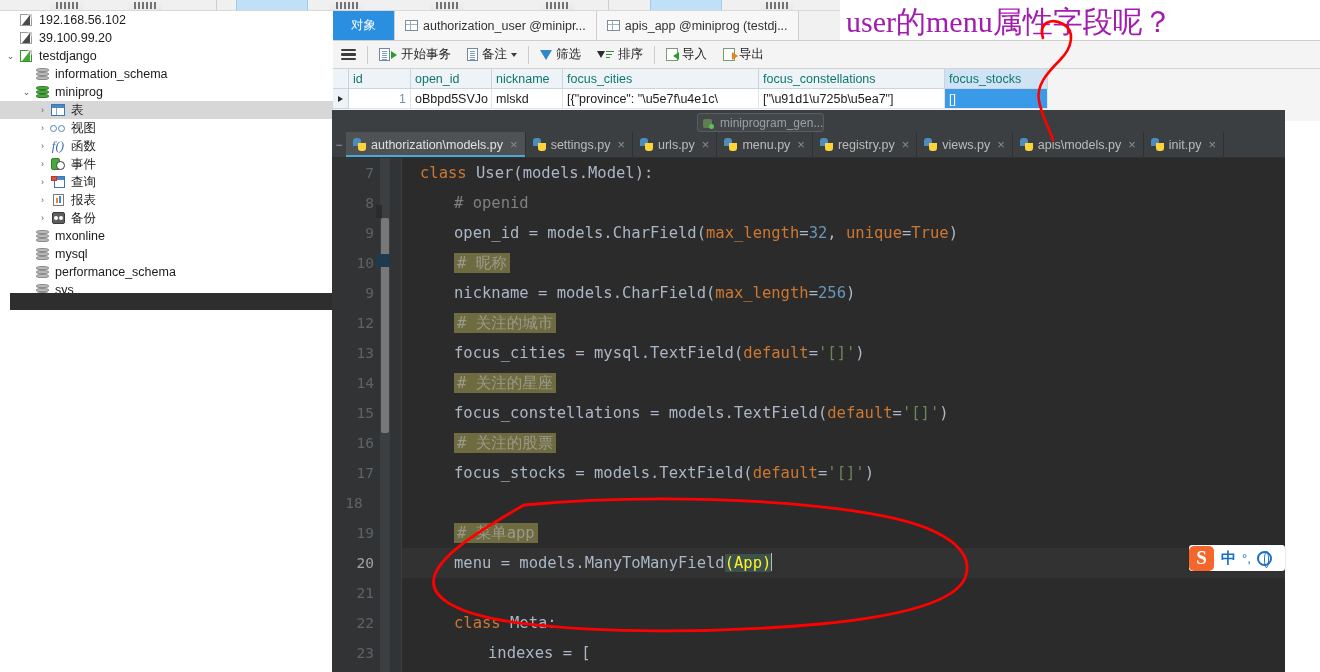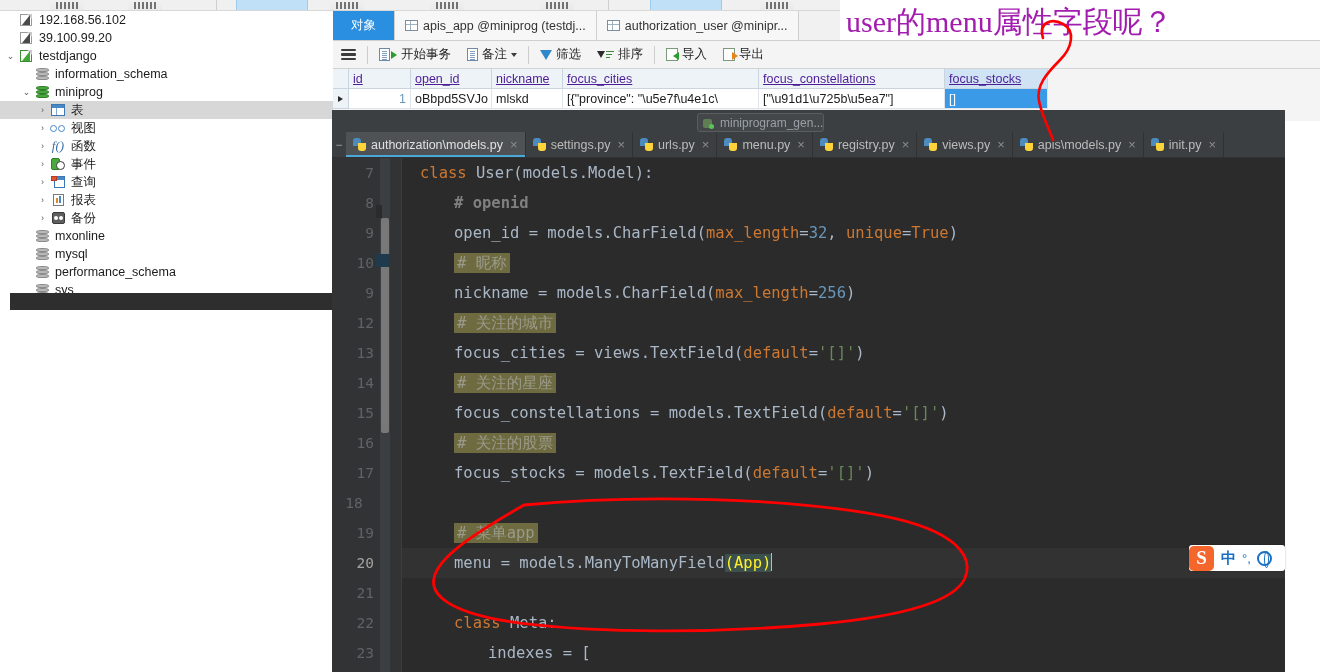--- a/index.html
+++ b/index.html
@@ -149,23 +149,23 @@
   .ic-imp::after { content:"";position:absolute;right:-2px;top:3px;width:0;height:0;
       border-top:4px solid transparent;border-bottom:4px solid transparent;border-right:6px solid #2a9d2a; }
   .ic-exp::after { content:"";position:absolute;right:-4px;top:3px;width:0;height:0;
       border-top:4px solid transparent;border-bottom:4px solid transparent;border-left:6px solid #e8821a; }
   .caret-dn { width:0;height:0;border-left:3.5px solid transparent;border-right:3.5px solid transparent;border-top:4px solid #3c3c3c; }
 
   
   .grid { position:absolute; left:0; top:58px; width:987px; }
   .grid-head, .grid-row { display:flex; height:20px; align-items:stretch; }
   .gh-cell {
-    font-size:12.5px; color:#4c1d95; background:#eef3f8;
+    font-size:12.5px; color:#0f766e; background:#eef3f8;
     border-right:1px solid #c9d4de; border-bottom:1px solid #c9d4de;
-    display:flex; align-items:center; padding:0 4px; overflow:hidden; white-space:nowrap;text-decoration:underline;
+    display:flex; align-items:center; padding:0 4px; overflow:hidden; white-space:nowrap;
   }
   .gh-cell.sel { background:#cfe3f5; }
   .gr-cell {
     font-size:12.5px; color:#1c1c1c; background:#fff;
     border-right:1px solid #dfe5ea; border-bottom:1px solid #dfe5ea;
     display:flex; align-items:center; padding:0 4px; overflow:hidden; white-space:nowrap;
   }
   .gr-cell.num { justify-content:flex-end; }
   .gr-cell.selected { background:#3b9ae8; color:#fff; }
   .rowmark {
@@ -526,25 +526,25 @@
   <div class="sliver"></div>
   <div class="sliver2"></div>
 
   <div class="db-pane">
     <div class="db-tabbar" id="db-tabs">
         <div class="db-tab objects">
           <span>对象</span>
         </div>
         <div class="db-tab">
           <span class="grid-ico"></span>
-          <span>apis_app @miniprog (testdj...</span>
+          <span>authorization_user @minipr...</span>
         </div>
         <div class="db-tab">
           <span class="grid-ico"></span>
-          <span>authorization_user @minipr...</span>
+          <span>apis_app @miniprog (testdj...</span>
         </div>
       </div>
     <div class="db-actions" id="db-actions">
         <div class="act">
           <span class="hamburger">
             <i></i>
             <i></i>
             <i></i>
           </span>
         </div>
@@ -717,26 +717,26 @@
           <div class="scroll-thumb"></div>
           <div class="scroll-mark-a"></div>
           <div class="scroll-mark-b"></div>
         </div>
       <div style="position: absolute; left: 56px; top: 9px; width: 11px; height: 11px; border: 1px solid rgb(107, 107, 107); color: rgb(154, 154, 154); font-size: 9px; line-height: 9px; text-align: center; background: rgb(49, 51, 53);">−</div>
           <div style="position: absolute; left: 56px; top: 459px; width: 11px; height: 11px; border: 1px solid rgb(107, 107, 107); color: rgb(154, 154, 154); font-size: 9px; line-height: 9px; text-align: center; background: rgb(49, 51, 53);">−</div>
           <div style="position: absolute; left: 56px; top: 489px; width: 11px; height: 11px; border: 1px solid rgb(107, 107, 107); color: rgb(154, 154, 154); font-size: 9px; line-height: 9px; text-align: center; background: rgb(49, 51, 53);">−</div>
         </div>
       <div class="code-area" id="code">
           <div class="cl" style="top: 0px; padding-left: 18px;"><span class="kw">class </span><span class="cls">User</span><span class="">(models.Model):</span></div>
-          <div class="cl" style="top: 30px; padding-left: 52px; font-weight: bold;"><span class="cmt"># openid</span></div>
+          <div class="cl" style="top: 30px; padding-left: 52px;"><span class="cmt"># openid</span></div>
           <div class="cl" style="top: 60px; padding-left: 52px;"><span class="">open_id = models.CharField(</span><span class="param">max_length</span><span class="">=</span><span class="num">32</span><span class="">, </span><span class="param">unique</span><span class="">=</span><span class="bool">True</span><span class="">)</span></div>
           <div class="cl" style="top: 90px; padding-left: 52px;"><span class="cmt-hl"># 昵称</span></div>
           <div class="cl" style="top: 120px; padding-left: 52px;"><span class="">nickname = models.CharField(</span><span class="param">max_length</span><span class="">=</span><span class="num">256</span><span class="">)</span></div>
           <div class="cl" style="top: 150px; padding-left: 52px;"><span class="cmt-hl"># 关注的城市</span></div>
-          <div class="cl" style="top: 180px; padding-left: 52px;"><span class="">focus_cities = views.TextField(</span><span class="param">default</span><span class="">=</span><span class="str">'[]'</span><span class="">)</span></div>
+          <div class="cl" style="top: 180px; padding-left: 52px;"><span class="">focus_cities = mysql.TextField(</span><span class="param">default</span><span class="">=</span><span class="str">'[]'</span><span class="">)</span></div>
           <div class="cl" style="top: 210px; padding-left: 52px;"><span class="cmt-hl"># 关注的星座</span></div>
           <div class="cl" style="top: 240px; padding-left: 52px;"><span class="">focus_constellations = models.TextField(</span><span class="param">default</span><span class="">=</span><span class="str">'[]'</span><span class="">)</span></div>
           <div class="cl" style="top: 270px; padding-left: 52px;"><span class="cmt-hl"># 关注的股票</span></div>
           <div class="cl" style="top: 300px; padding-left: 52px;"><span class="">focus_stocks = models.TextField(</span><span class="param">default</span><span class="">=</span><span class="str">'[]'</span><span class="">)</span></div>
           <div class="cl" style="top: 330px; padding-left: 52px;"></div>
           <div class="cl" style="top: 360px; padding-left: 52px;"><span class="cmt-hl"># 菜单app</span></div>
           <div class="cl hl" style="top: 390px; padding-left: 52px;"><span class="">menu = models.ManyToManyField</span><span class="brace-hl">(</span><span class="brace-hl">App</span><span class="brace-hl">)</span><span class="caret"></span></div>
           <div class="cl" style="top: 420px; padding-left: 52px;"></div>
           <div class="cl" style="top: 450px; padding-left: 52px;"><span class="kw">class </span><span class="cls">Meta</span><span class="">:</span></div>
           <div class="cl" style="top: 480px; padding-left: 86px;"><span class="">indexes = [</span></div>

